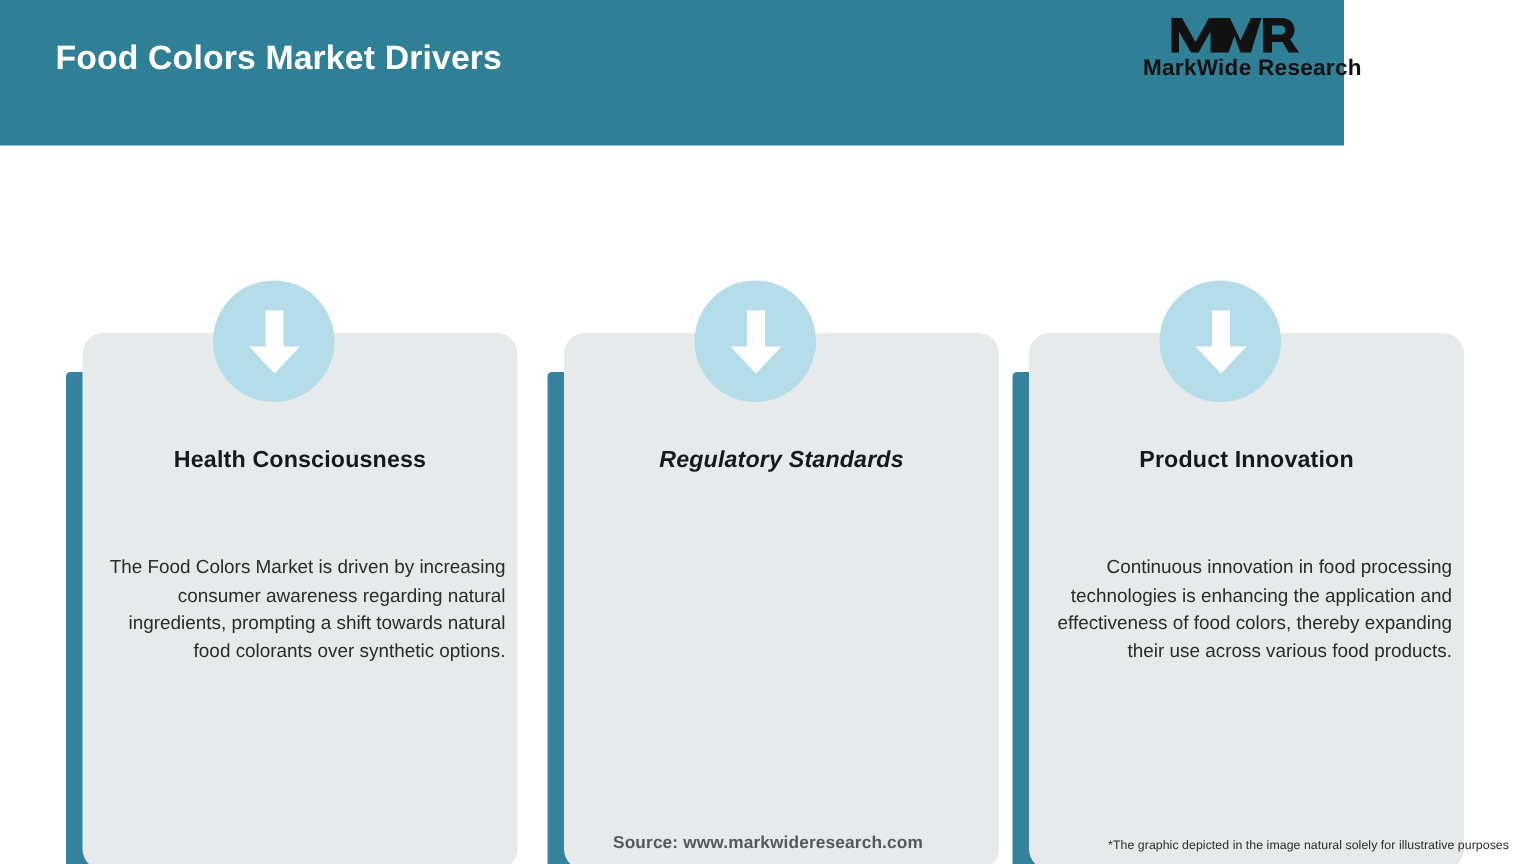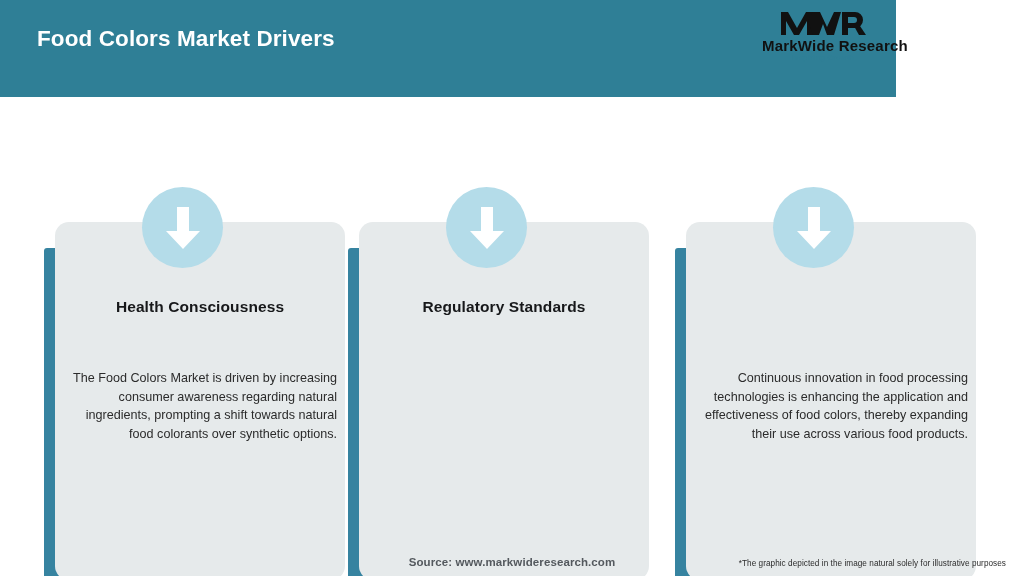--- a/index.html
+++ b/index.html
@@ -78,21 +78,21 @@
     width: 912px;
     height: 447px;
   }
   .card-wrap {
     position: absolute;
     top: 45px;
     width: 307px;
     height: 402px;
   }
   .card-wrap.c0 { left: 40px; }
-  .card-wrap.c1 { left: 344px; }
+  .card-wrap.c1 { left: 361px; font-style: italic; }
   .card-wrap.c2 { left: 671px; }
 
   
   .card-backdrop {
     position: absolute;
     left: 4px;
     top: 106px;
     width: 290px;
     height: 341px;
     background: #3683A0;
@@ -216,20 +216,21 @@
     <div class="icon-circle">
       <svg width="40" height="46" viewBox="0 0 40 46">
         <polygon points="14,2 26,2 26,26 37,26 20,44 3,26 14,26" fill="#FFFFFF"></polygon>
       </svg>
     </div>
   </div>
 
   <div class="card-wrap c2">
     <div class="card-backdrop"></div>
     <div class="card">
+      <div class="card-title">Product Innovation</div>
       <div class="card-body">Continuous innovation in food processing technologies is enhancing the application and effectiveness of food colors, thereby expanding their use across various food products.</div>
     </div>
     <div class="icon-circle">
       <svg width="40" height="46" viewBox="0 0 40 46">
         <polygon points="14,2 26,2 26,26 37,26 20,44 3,26 14,26" fill="#FFFFFF"></polygon>
       </svg>
     </div>
   </div>
 
 </div>

